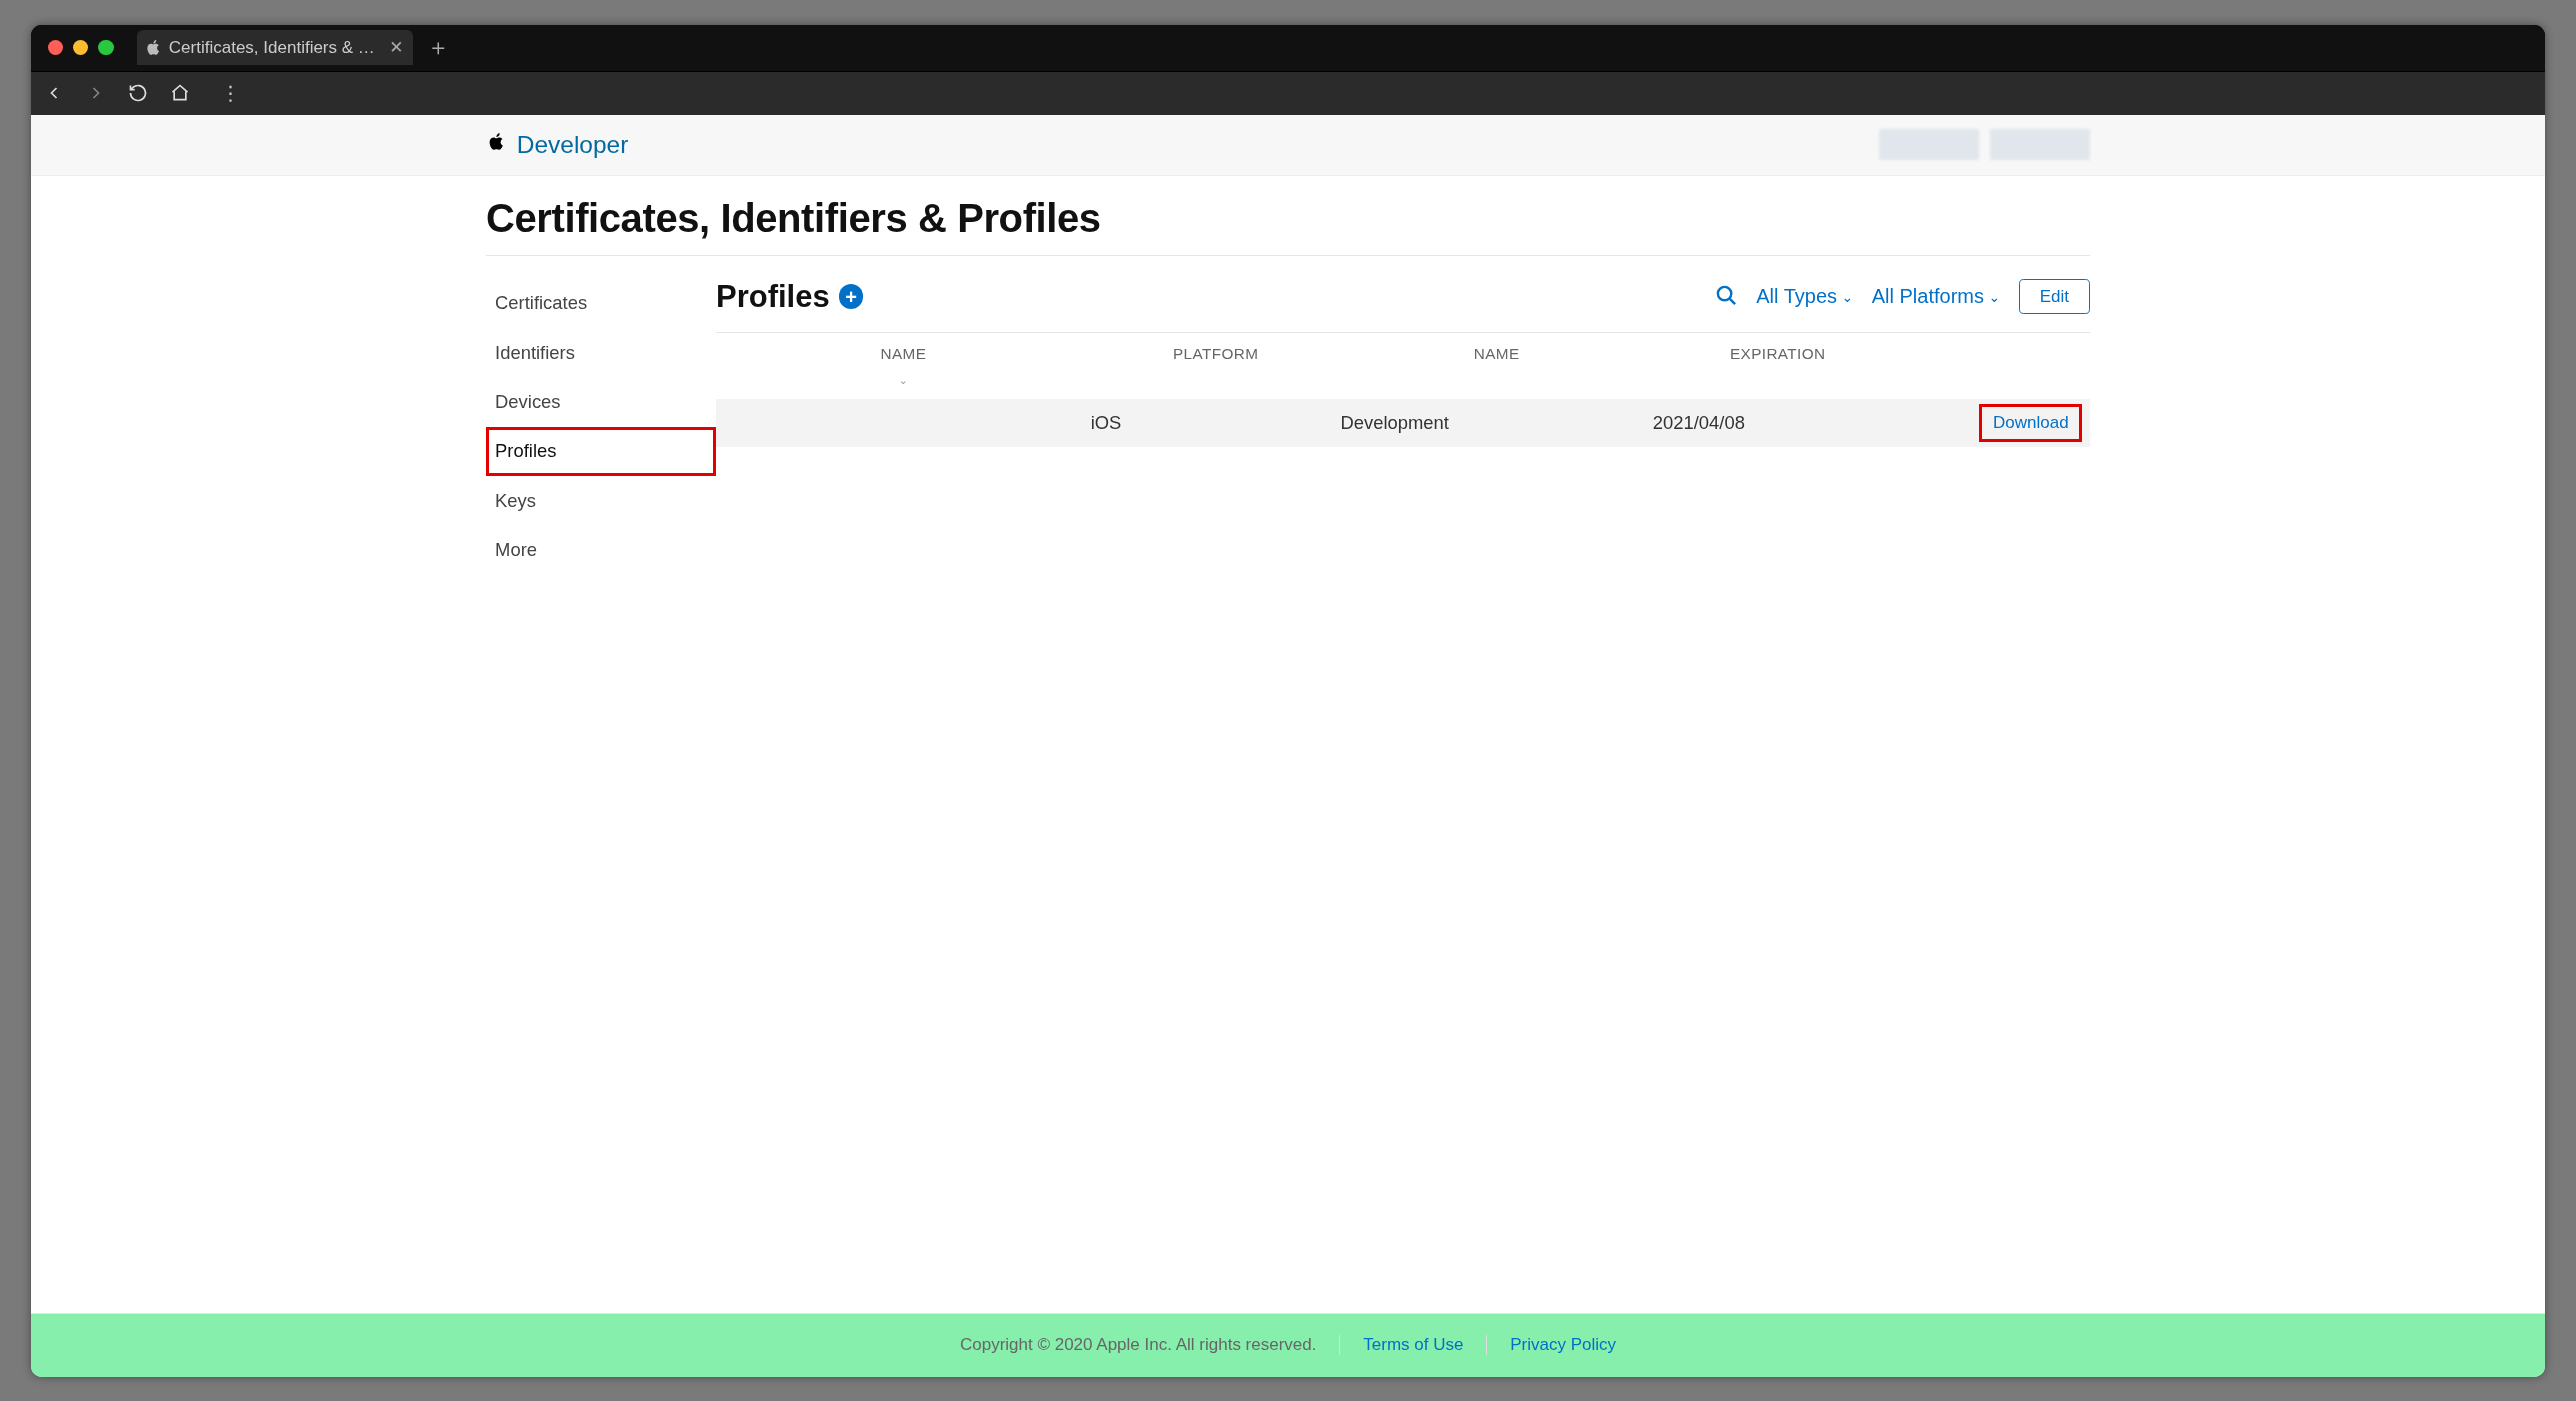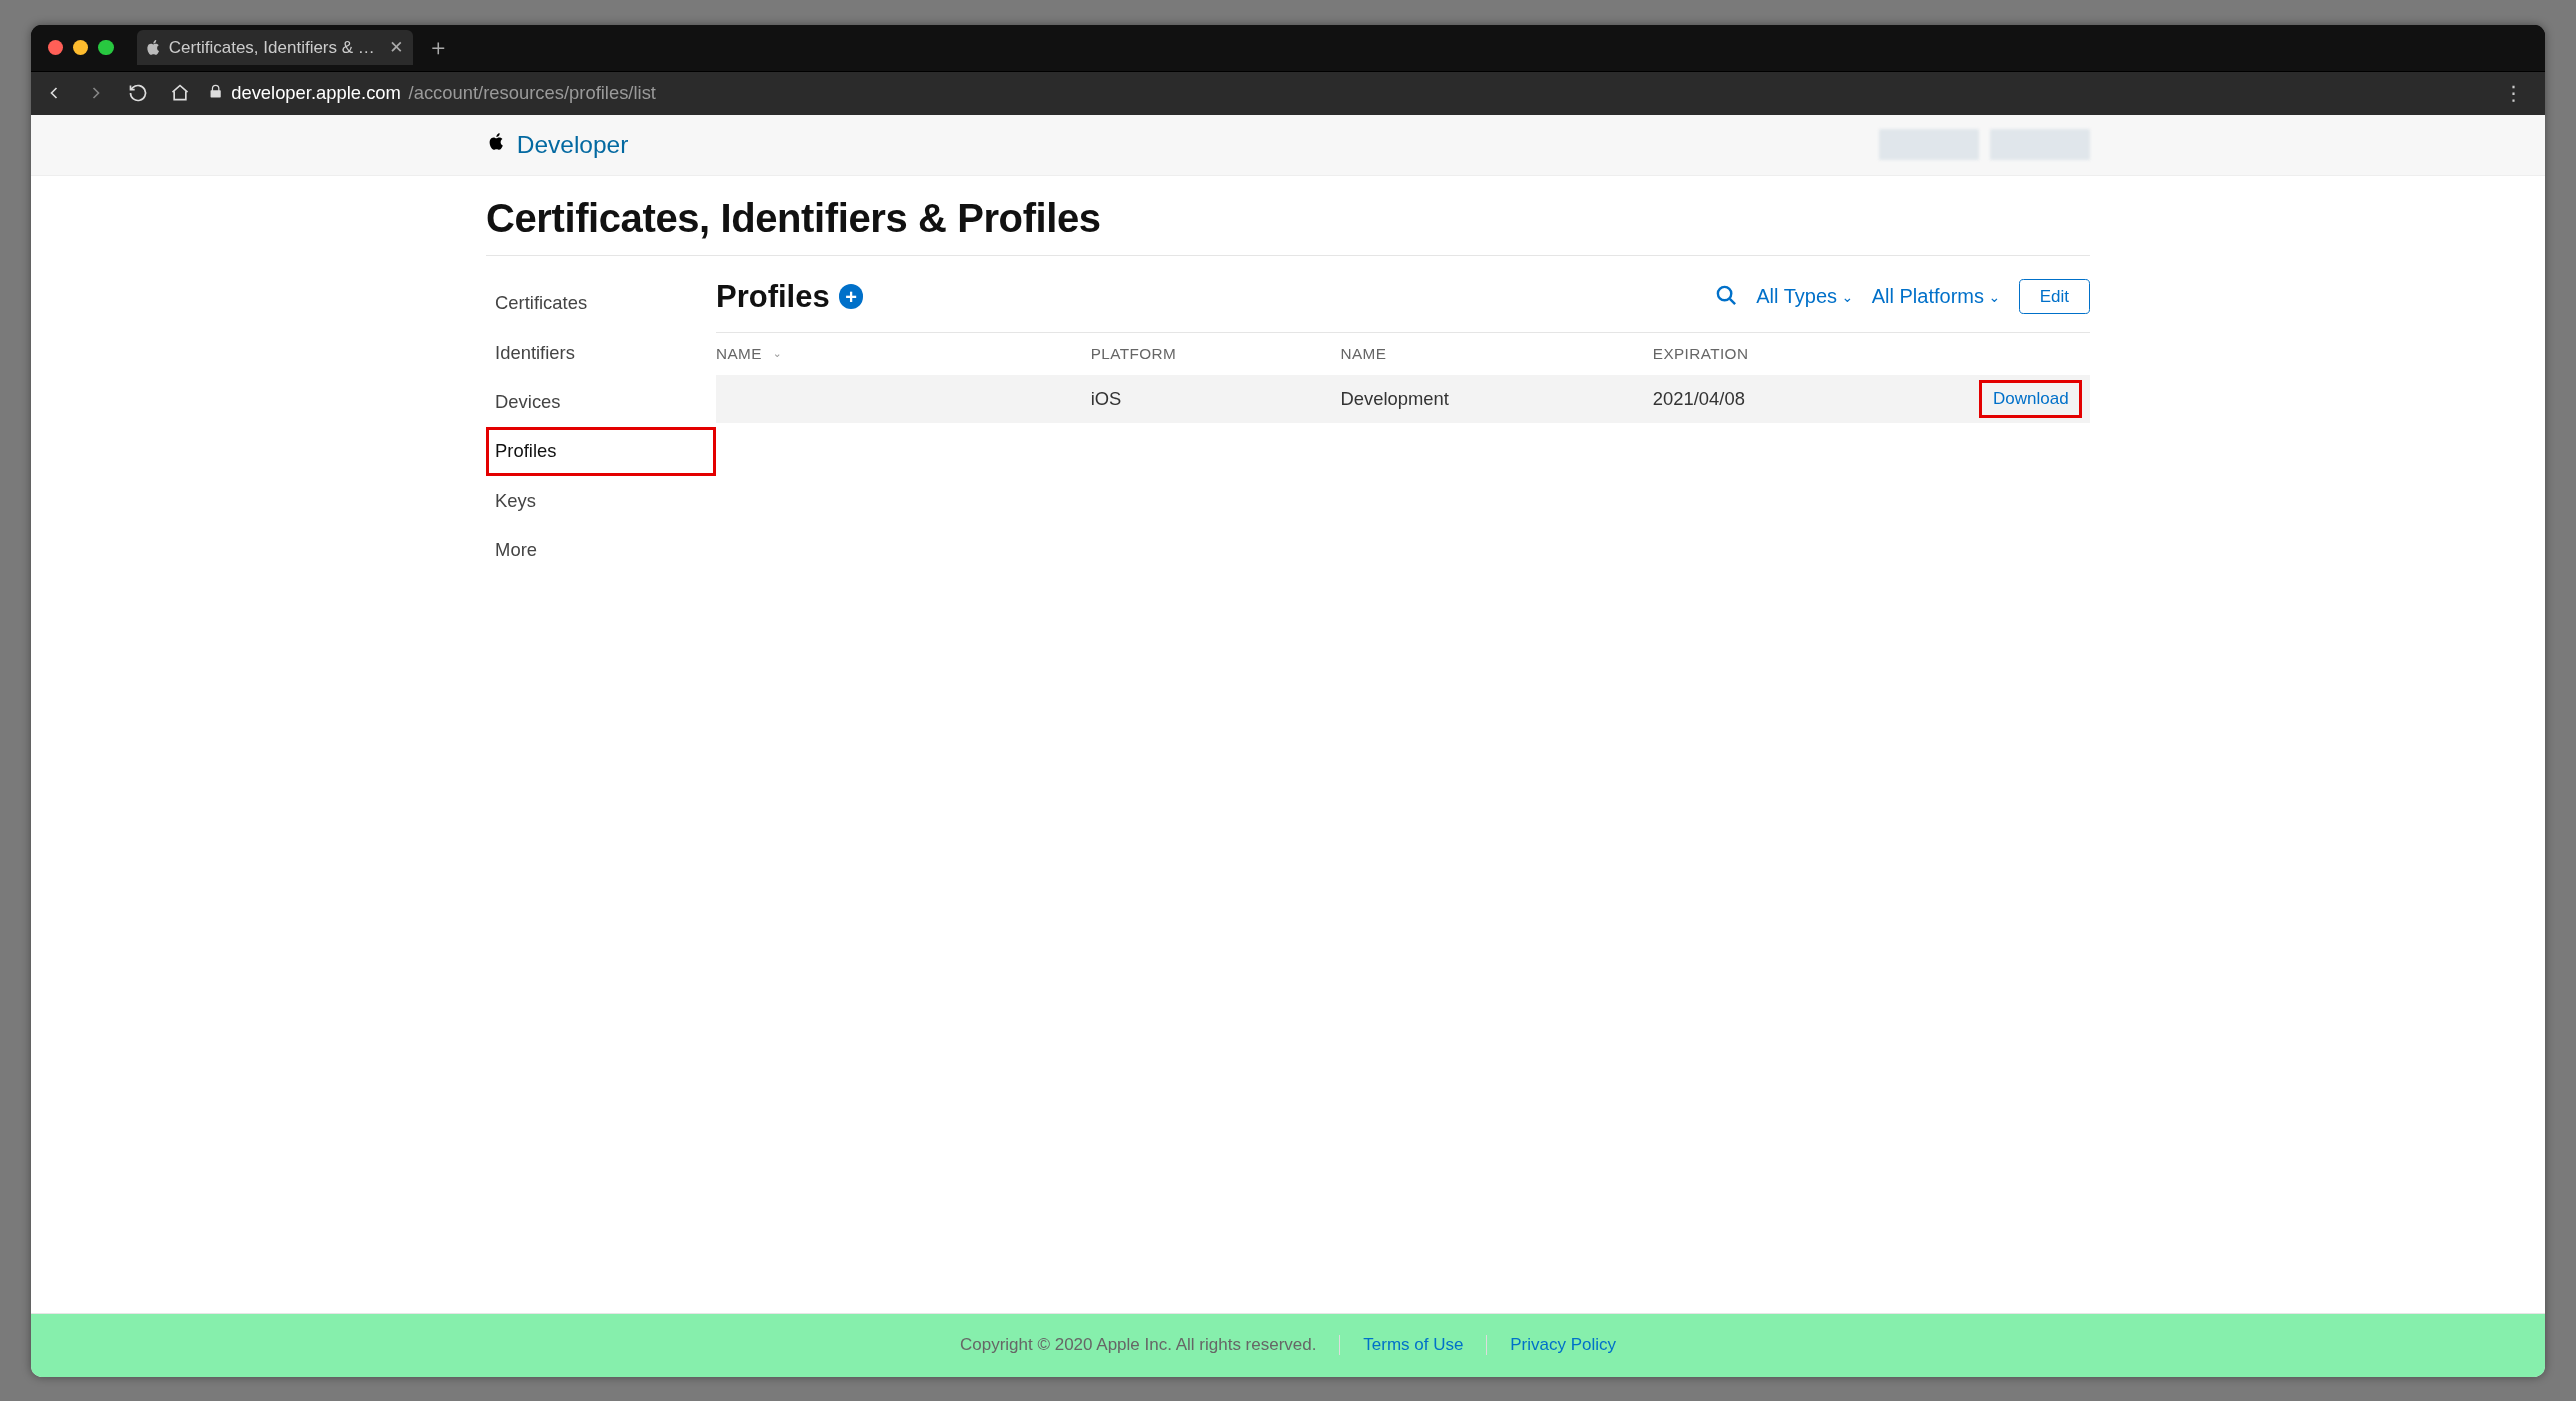--- a/index.html
+++ b/index.html
@@ -216,21 +216,21 @@
     border-top:0.8px solid #e5e5e5;
   }
   .thead {
     display:grid;
     grid-template-columns: 3fr 2fr 2.5fr 2fr 1.5fr;
     padding: 12.3px 0;
     font-size:15.3px;
     color:#666;
     letter-spacing:0.4px;
   }
-  .thead .th { display:flex; align-items:center; gap:11px;}
+  .thead .th { display:flex; align-items:center; gap:11px;flex-direction:column;}
   .sort-caret { font-size:10.7px; color:#999;}
   .trow {
     display:grid;
     grid-template-columns: 3fr 2fr 2.5fr 2fr 1.5fr;
     align-items:center;
     background:#f3f3f3;
     font-size:18.4px;
     color:#333;
     height:48px;
   }
@@ -304,29 +304,20 @@
           <path d="M3 12a9 9 0 1 0 3-6.7L3 8"></path>
           <path d="M3 3v5h5"></path>
         </svg>
     </span>
     <span class="ico">
       <svg viewBox="0 0 24 24" fill="none" stroke="#ddd" stroke-width="2">
           <path d="M3 11l9-8 9 8"></path>
           <path d="M5 10v10h14V10"></path>
         </svg>
     </span>
-    <div class="urlbox">
-      <span class="lock">
-        <svg viewBox="0 0 24 24" fill="#ddd">
-            <path d="M6 10V7a6 6 0 1 1 12 0v3h1a1 1 0 0 1 1 1v9a1 1 0 0 1-1 1H5a1 1 0 0 1-1-1v-9a1 1 0 0 1 1-1h1zm2 0h8V7a4 4 0 0 0-8 0v3z"></path>
-          </svg>
-      </span>
-      <span class="domain">developer.apple.com</span>
-        <span class="path">/account/resources/profiles/list</span>
-    </div>
     <span class="more-dots">⋮</span>
   </div>
 
   <div class="viewport">
 
     <div class="apple-band">
       <div class="inner">
         <div class="brand">
           <span class="apple-mark">
             <svg viewBox="0 0 16 20" fill="#000">

